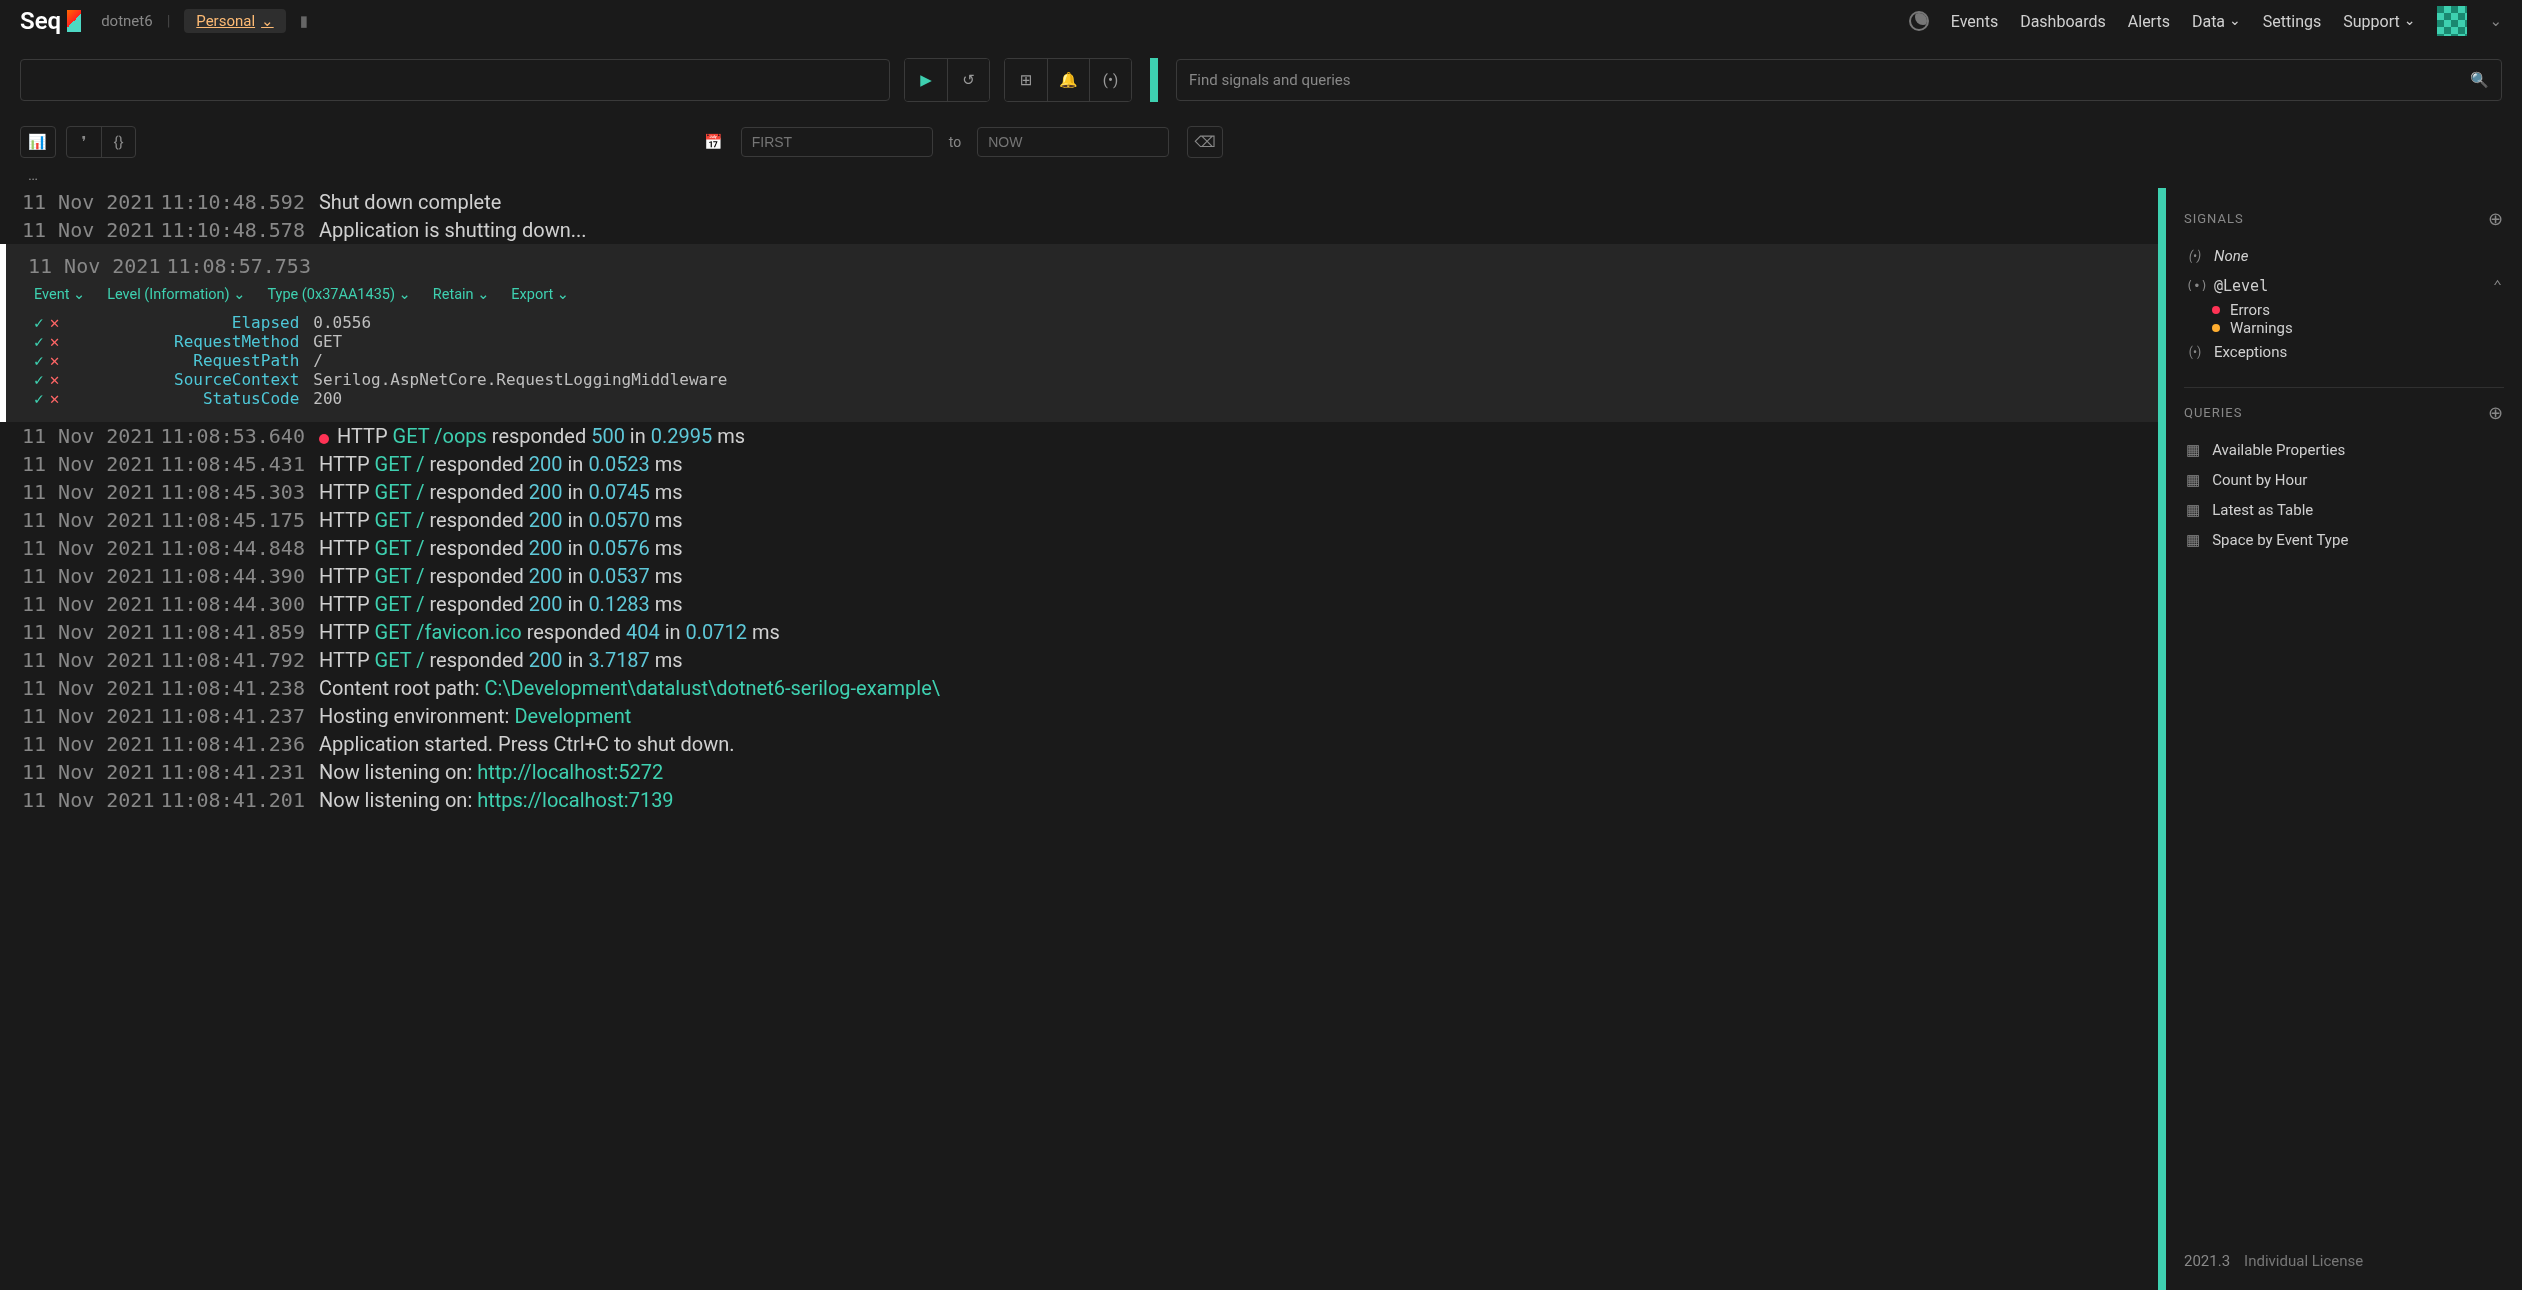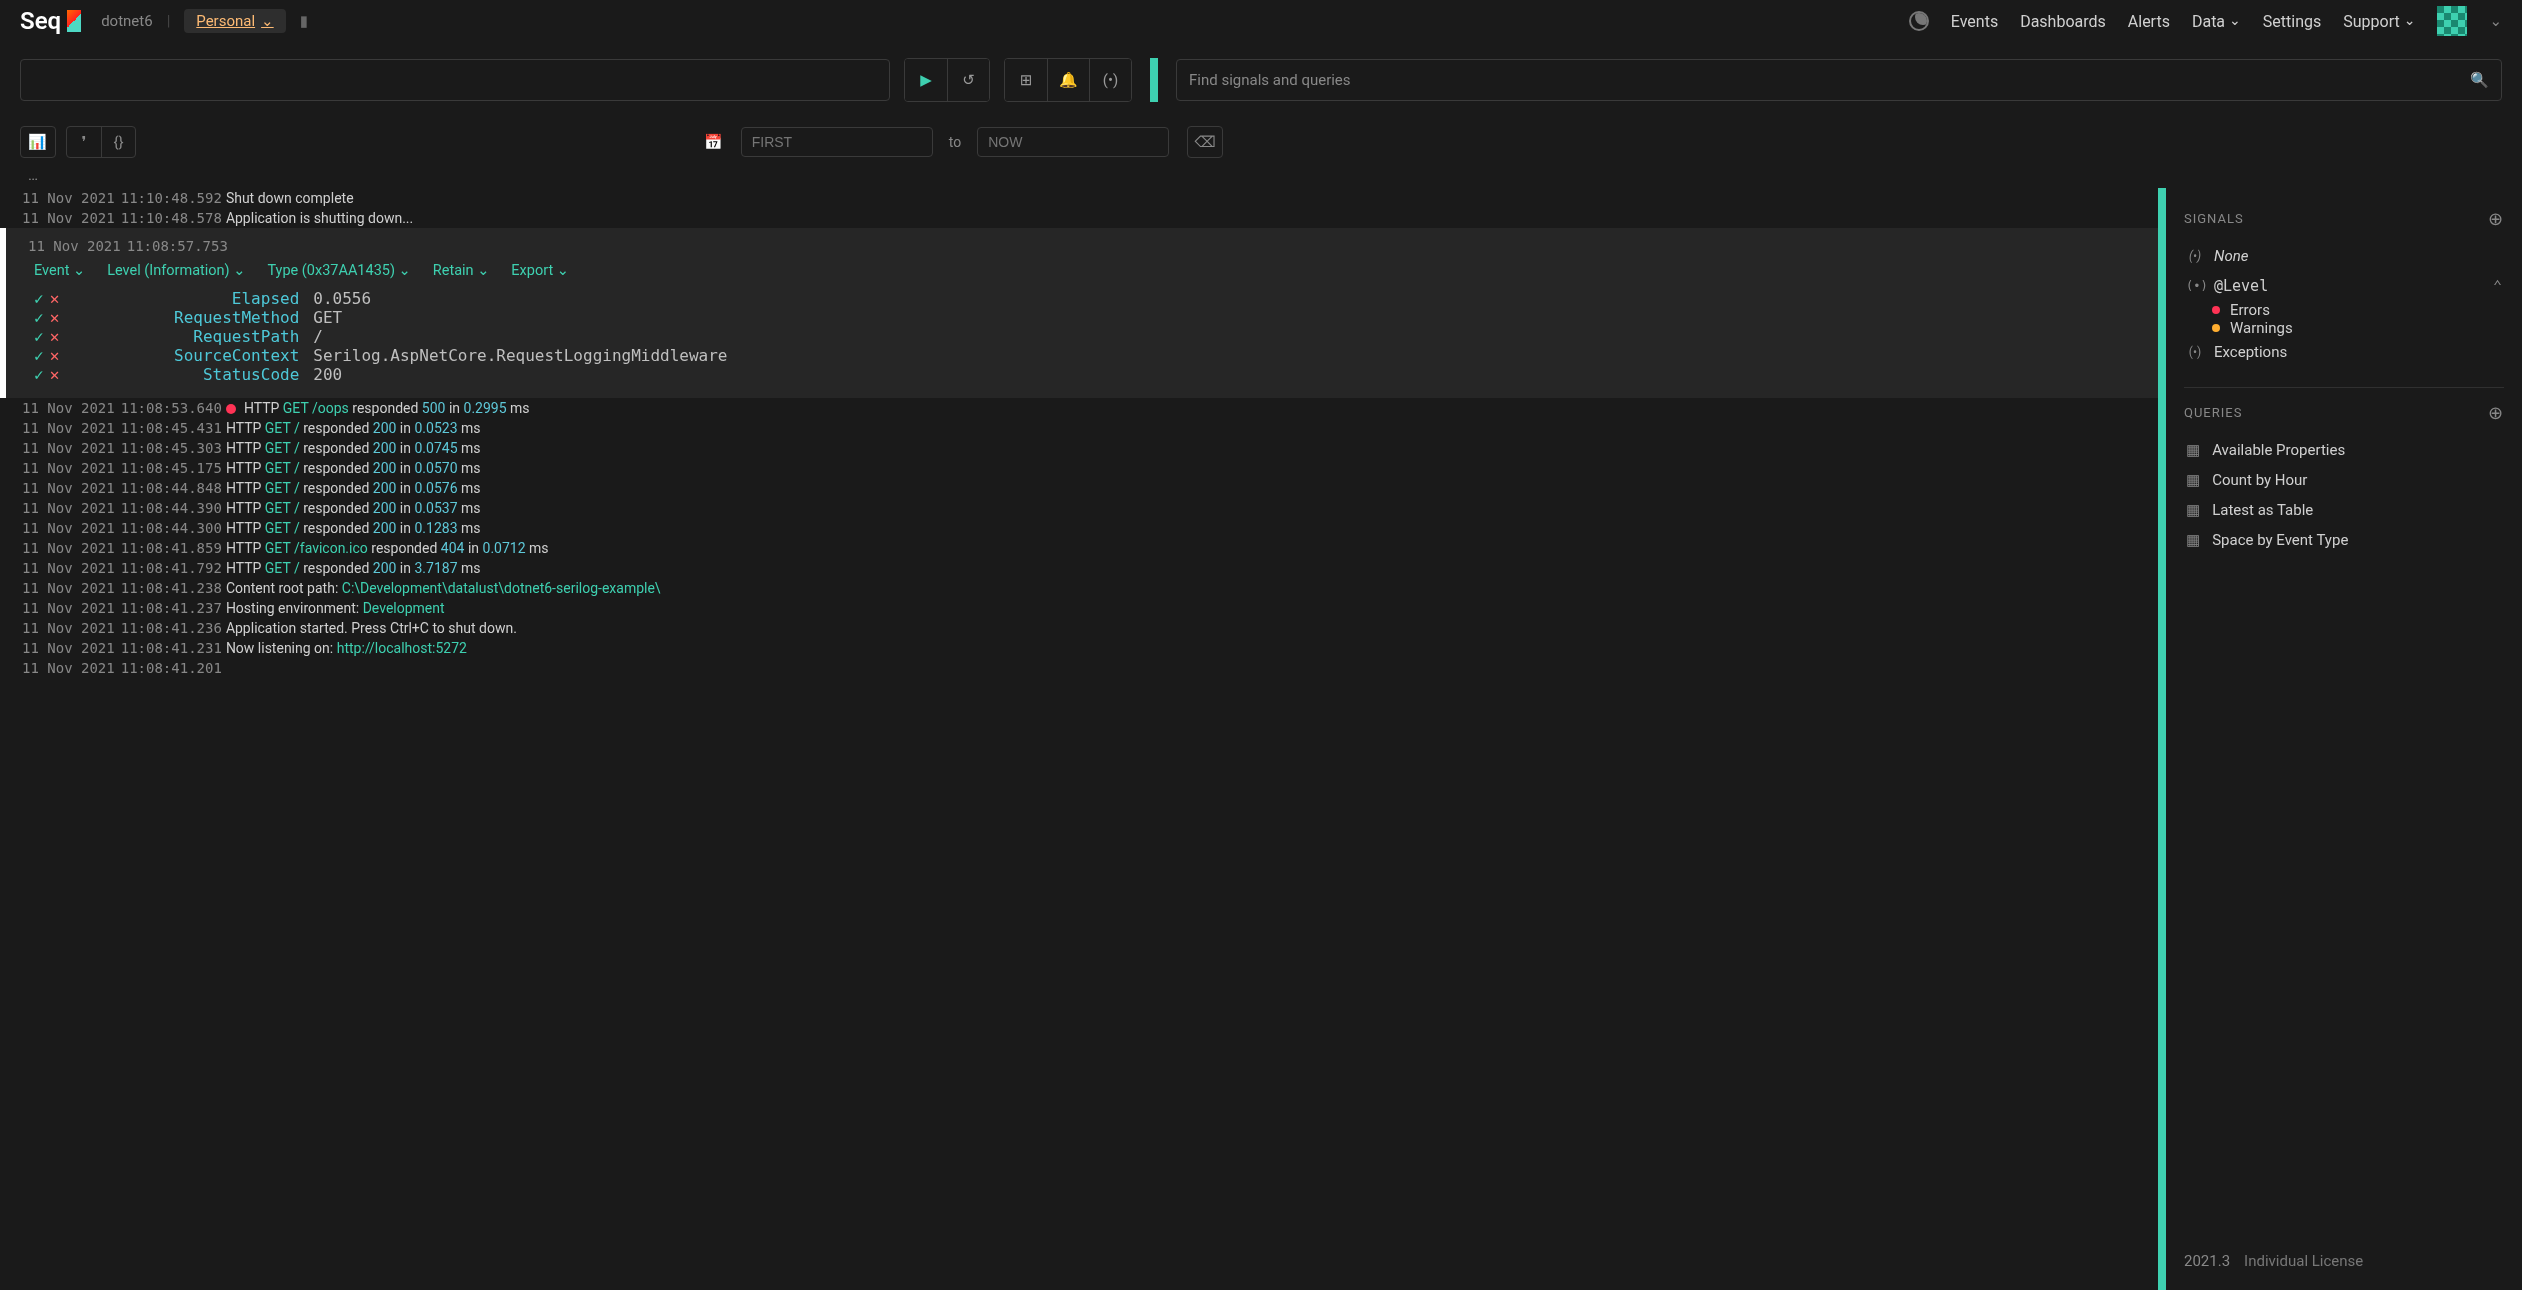--- a/index.html
+++ b/index.html
@@ -136,23 +136,23 @@
 .cal-icon { color:#888; margin:0 8px; cursor:pointer; }
 
 
 .body { flex:1; display:flex; overflow:hidden; }
 .events-pane { flex: 1; overflow-y:auto; background:#1a1a1a; position:relative; }
 .events-pane::-webkit-scrollbar { width:0; }
 .side-pane { width:364px; border-left:8px solid #3ed0b0; padding:20px 18px; display:flex; flex-direction:column; font-size:15px; }
 
 .event-row {
   display:flex;
-  gap:4px;
+  gap:14px;
   padding:2px 22px;
-  font-size:14px;
+  font-size:20px;
 }
 .event-ts { display:flex; gap:6px; color:#888; font-family: ui-monospace, monospace; white-space:nowrap; min-width:198px; }
 .event-ts .date { color:#888; }
 .event-ts .time { color:#888; }
 .event-msg { flex:1; color:#d0d0d0; }
 .status-dot {
   width:10px; height:10px;
   border-radius:50%;
   display:inline-block;
   margin-right:8px;
@@ -442,20 +442,21 @@
         <span class="date">11 Nov 2021</span>
             <span class="time">11:08:41.231</span>
       </span>
       <span class="event-msg">Now listening on: <span class="hl-green">http://localhost:5272</span></span>
         </div>
         <div class="event-row">
       <span class="event-ts">
         <span class="date">11 Nov 2021</span>
             <span class="time">11:08:41.201</span>
       </span>
+      <span class="event-msg">Now listening on: <span class="hl-green">https://localhost:7139</span></span>
         </div>
       </div>
 
     <div class="side-pane">
       <div class="side-h">
         <span>SIGNALS</span>
         <span class="plus">⊕</span>
       </div>
       <div class="sig-item">
         <span class="sig-icon">(•)</span>

